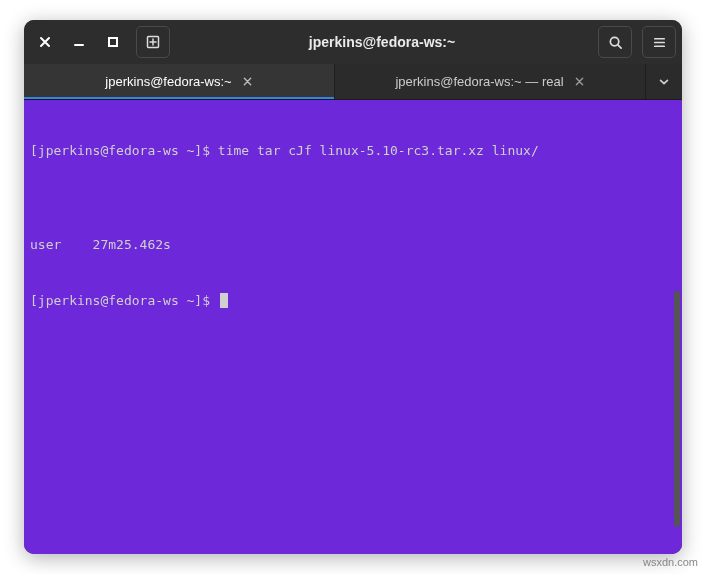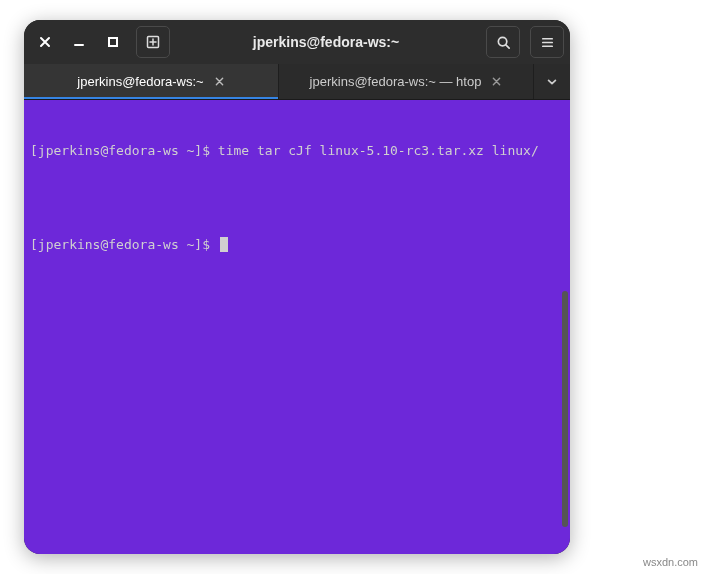--- a/index.html
+++ b/index.html
@@ -7,24 +7,24 @@
       background: #ffffff;
       font-family: sans-serif;
       width: 706px;
       height: 574px;
       position: relative;
     }
     .window {
       position: absolute;
       top: 20px;
       left: 24px;
-      width: 546px;
+      width: 658px;
       height: 534px;
       background: #2d2d2d;
-      border-radius: 16px;
+      border-radius: 10px;
       overflow: hidden;
       box-shadow: 0 4px 20px rgba(0,0,0,0.3);
       display: flex;
       flex-direction: column;
     }
     .titlebar {
       height: 44px;
       background: #2d2d2d;
       display: flex;
       align-items: center;
@@ -191,36 +191,37 @@
   <div class="tabbar">
     <div class="tab active">
       <span>jperkins@fedora-ws:~</span>
       <span class="close">
         <svg width="11" height="11" viewBox="0 0 14 14">
             <path d="M3 3 L11 11 M11 3 L3 11" stroke="#bbb" stroke-width="1.8" fill="none" stroke-linecap="round"></path>
           </svg>
       </span>
     </div>
     <div class="tab">
-      <span>jperkins@fedora-ws:~ — htop</span>
+      <span>jperkins@fedora-ws:~ — real</span>
       <span class="close">
         <svg width="11" height="11" viewBox="0 0 14 14">
             <path d="M3 3 L11 11 M11 3 L3 11" stroke="#999" stroke-width="1.8" fill="none" stroke-linecap="round"></path>
           </svg>
       </span>
     </div>
     <div class="tab-dropdown">
       <svg width="12" height="12" viewBox="0 0 14 14">
           <path d="M3 5 L7 9 L11 5" stroke="#ccc" stroke-width="2" fill="none" stroke-linecap="round" stroke-linejoin="round"></path>
         </svg>
     </div>
   </div>
 
   <div class="terminal">
     <div class="line"><span>[jperkins@fedora-ws ~]$ </span><span>time tar cJf linux-5.10-rc3.tar.xz linux/</span></div>
     <div class="line"></div>
+    <div class="line">user    27m25.462s</div>
     <div class="line"><span>[jperkins@fedora-ws ~]$ </span><span class="cursor"></span></div>
     <div class="scrollbar"></div>
   </div>
 
 </div>
 
 <div class="watermark">wsxdn.com</div>
 
 </body></html>

